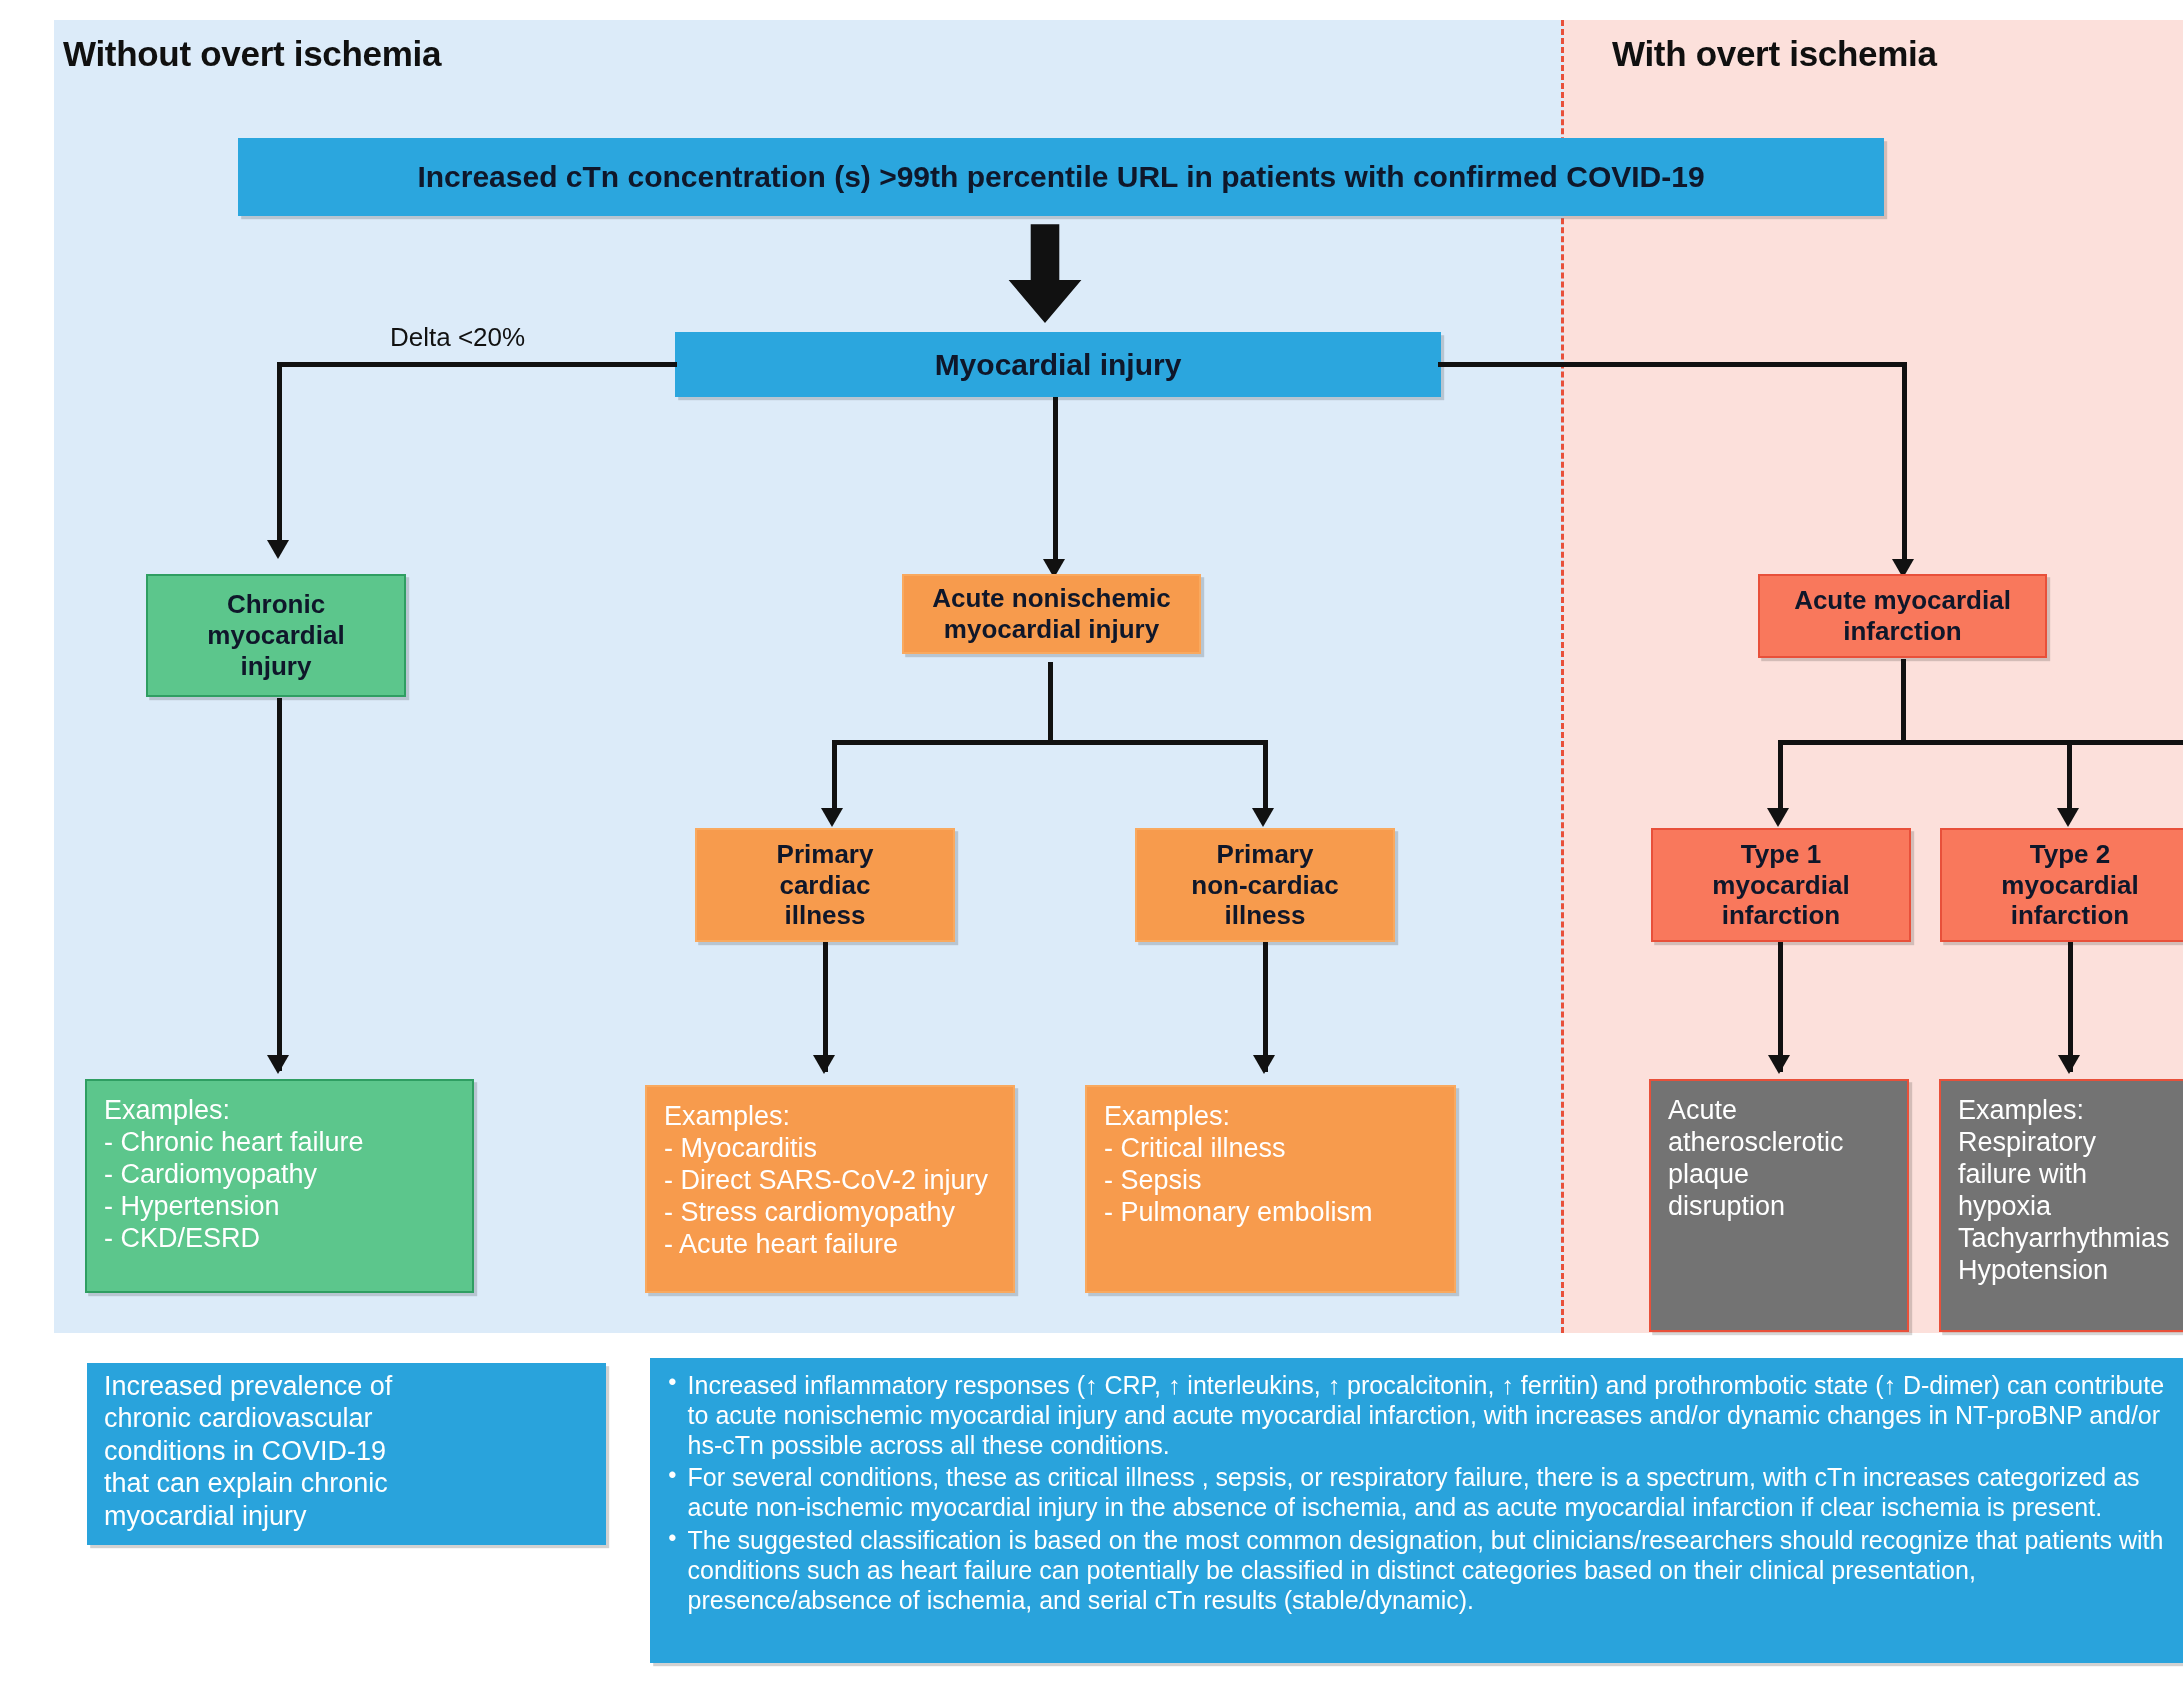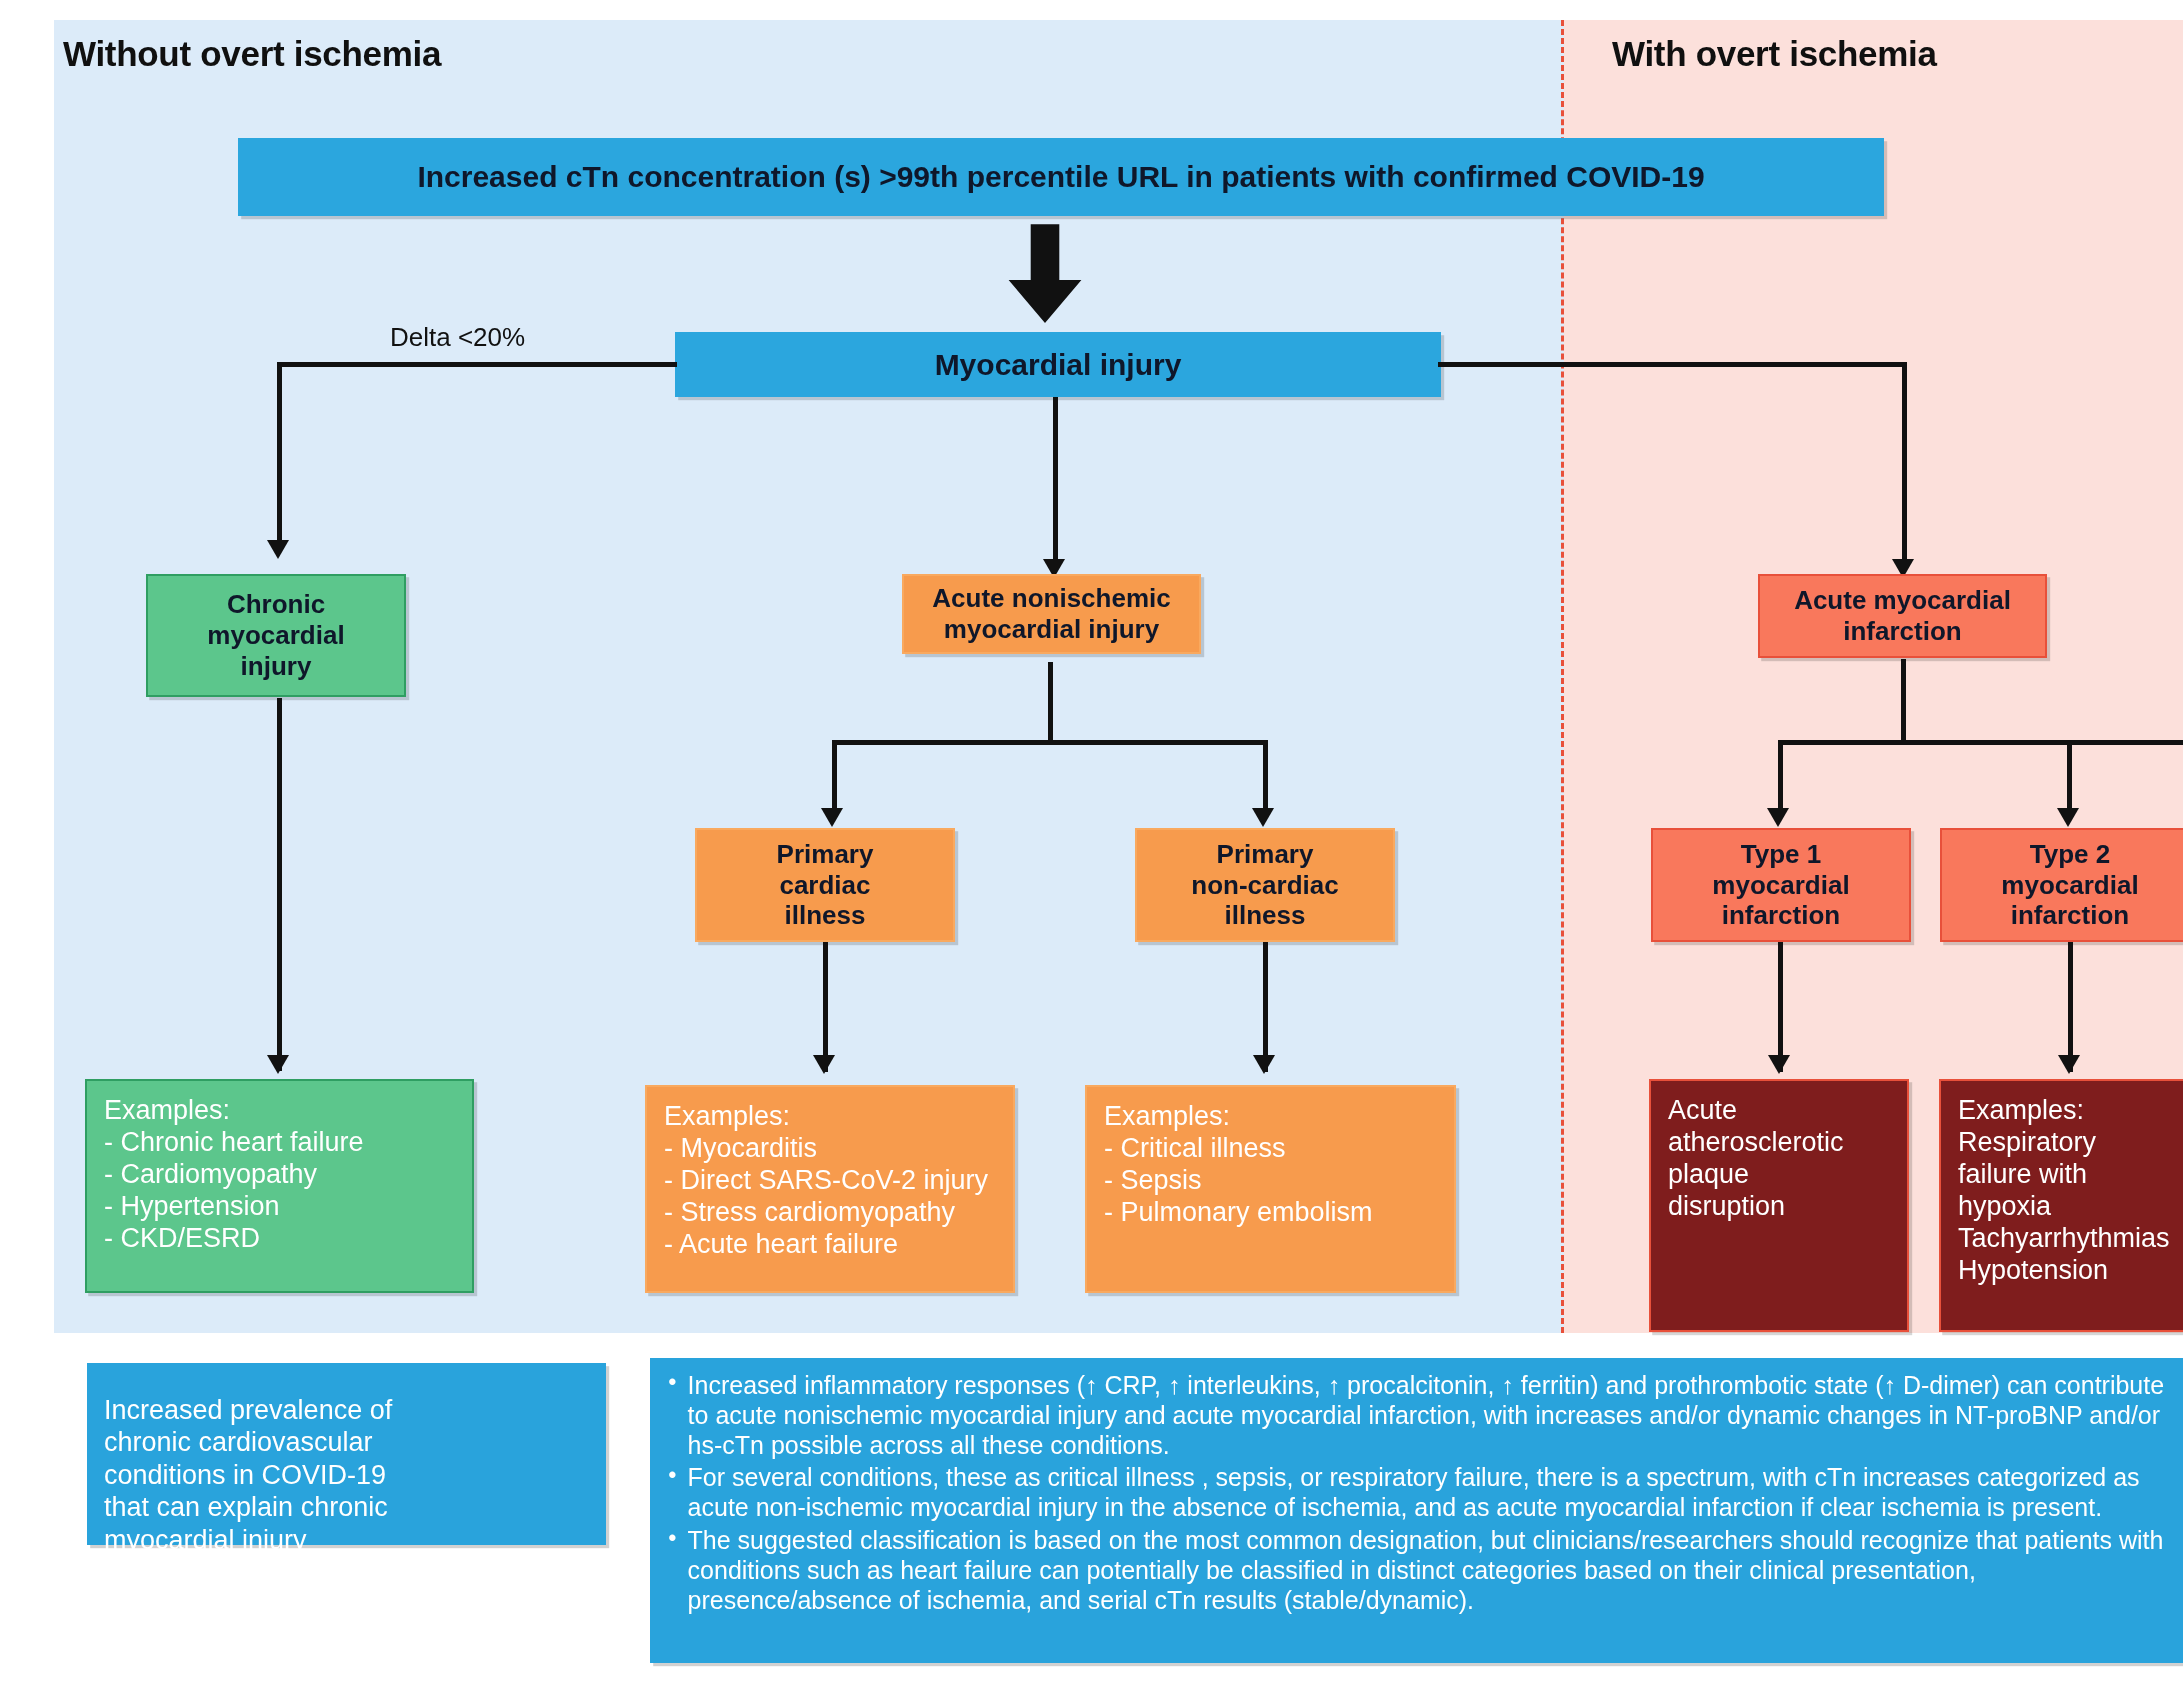--- a/index.html
+++ b/index.html
@@ -99,21 +99,21 @@
     display: block;
     padding: 14.3px 17px 11.7px 17px;
     font-size: 27px;
     font-weight: normal;
     line-height: 1.18;
     box-shadow: 3.2px 3.2px 0 rgba(0,0,0,0.16);
     white-space: pre-line;
   }
   .exbox.green  { background:#5cc68c; border:2.6px solid #2f9e62; font-weight:normal; }
   .exbox.orange { background:#f79b4d; border:2.6px solid #f9a95f; font-weight:normal; }
-  .exbox.red    { background:#7f1d1d; border:2.6px solid #e8503a; font-weight:normal; }
+  .exbox.red    { background:#737373; border:2.6px solid #e8503a; font-weight:normal; }
 
   
   .ln {
     position: absolute;
     background: #111111;
   }
   .ln-v { width: 4.5px; }
   .ln-h { height: 4.5px; }
 
   .arrow-down {
@@ -139,21 +139,21 @@
   .note {
     position: absolute;
     box-sizing: border-box;
     background: #29a3dc;
     color: #ffffff;
     box-shadow: 3.2px 3.2px 0 rgba(0,0,0,0.18);
   }
   #note-left {
     left: 55px; top: 1363px;
     width: 519px; height: 182px;
-    padding: 31px 17px;
+    padding: 7px 17px;
     font-size: 27px;
     line-height: 1.2;
     white-space: pre-line;
   }
   #note-right {
     left: 618px; top: 1358px;
     width: 1551px; height: 305px;
     padding: 11.7px 19.5px 11.7px 15.6px;
     font-size: 25px;
     line-height: 1.20;

